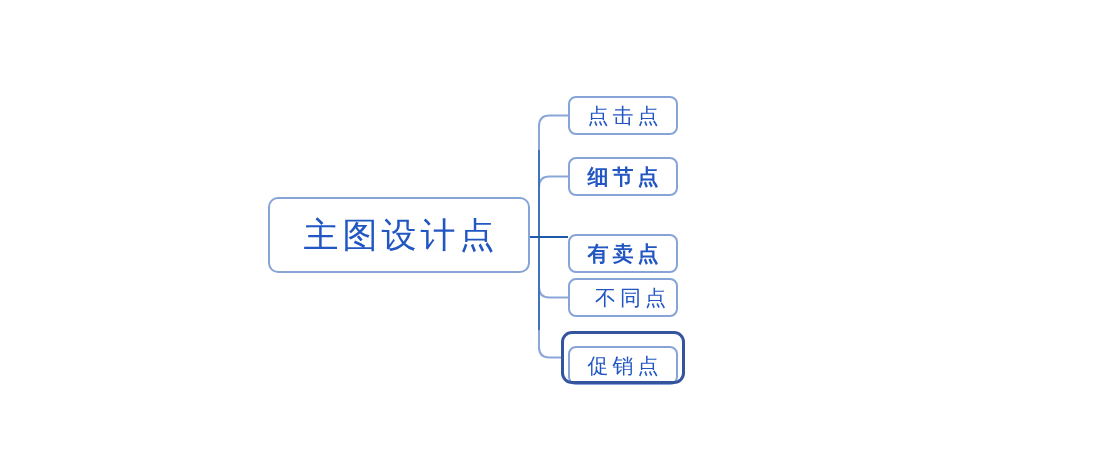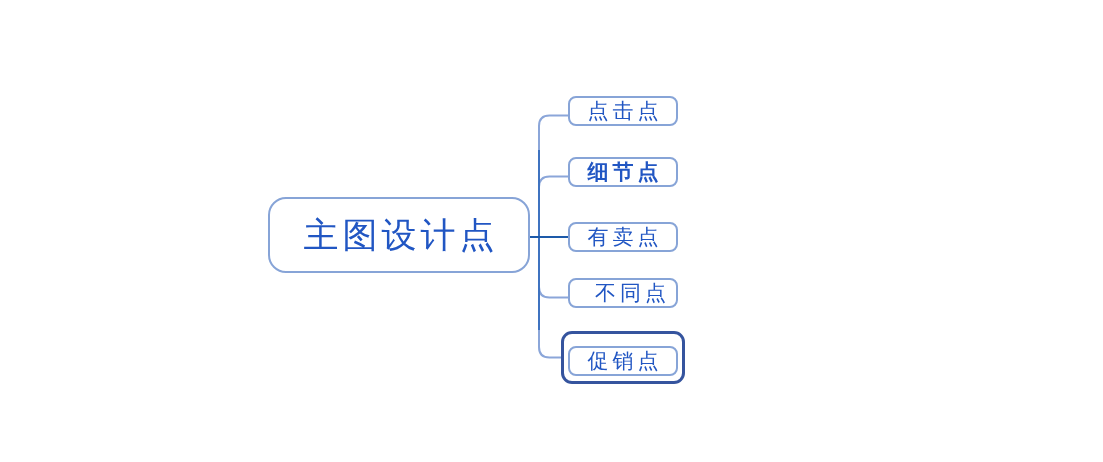--- a/index.html
+++ b/index.html
@@ -30,37 +30,37 @@
     align-items: center;
     justify-content: center;
     color: #2156c3;
     cursor: default;
   }
   .node-root {
     left: 268px;
     top: 197px;
     width: 262px;
     height: 76px;
-    border-radius: 18px;
+    border-radius: 10px;
     font-size: 35px;
     letter-spacing: 4px;
     padding-left: 4px; 
   }
   .node-child {
     left: 568px;
     width: 110px;
-    height: 30px;
+    height: 39px;
     border-radius: 8px;
     font-size: 21px;
     letter-spacing: 4px;
     padding-left: 4px;
   }
   .node-child-0 { top: 96px; }
   .node-child-1 { top: 157px; font-weight: bold; }
-  .node-child-2 { top: 222px; }
+  .node-child-2 { top: 234px; font-weight: bold; }
   .node-child-3 { top: 278px; padding-left: 19px; }
   .node-child-4 { top: 346px; }
   .selection-ring {
     position: absolute;
     box-sizing: border-box;
     left: 561px;
     top: 331px;
     width: 124px;
     height: 53px;
     border: 3px solid #35549e;

